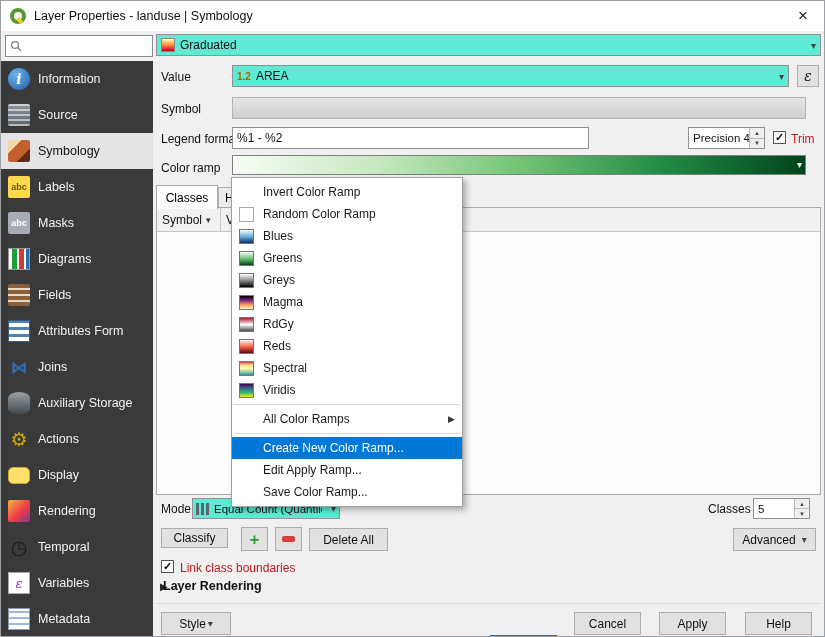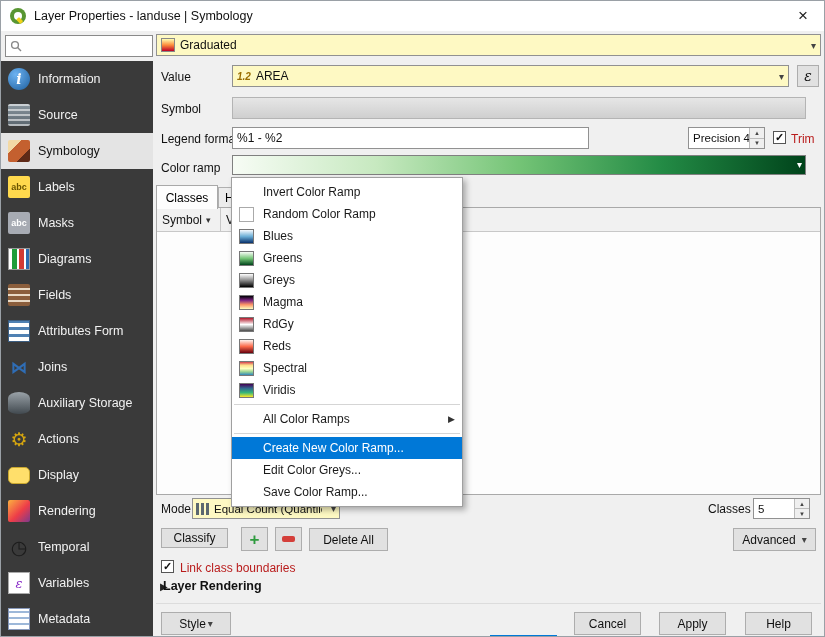--- a/index.html
+++ b/index.html
@@ -33,21 +33,21 @@
   .ic9 { background:linear-gradient(#9aa2a8,#41494f); border-radius:50% 50% 45% 45% / 28% 28% 22% 22%; }
   .ic10 { color:#d5a50f; font-size:19px; }
   .ic11 { background:#ffdf6b; border:1px solid #c9a72f; border-radius:5px; height:17px; }
   .ic12 { background:linear-gradient(135deg,#fbb040,#ee3d48 55%,#7c3a8d); border-radius:2px; }
   .ic13 { color:#1b1b1b; font-size:19px; }
   .ic14 { background:#fff; border:1px solid #aaa; color:#8b2fc9; font-family:"DejaVu Serif",serif; font-style:italic; font-size:13px; }
   .ic15 { background:repeating-linear-gradient(0deg,#fff 0 4px,#9db8d9 4px 6px); border:1px solid #8899bb; }
 
   
   .flabel { position:absolute; font-size:12px; color:#111; }
-  .combo { background:#fef9c3; border:1px solid #919191; display:flex; align-items:center; padding:0 4px; gap:5px; font-size:12px; color:#111; }
+  .combo { background:#5eead4; border:1px solid #919191; display:flex; align-items:center; padding:0 4px; gap:5px; font-size:12px; color:#111; }
   .combo-arrow { margin-left:auto; font-size:10px; color:#444; padding-left:4px; }
   .btn { background:#e1e1e1; border:1px solid #adadad; font-size:12px; color:#111; display:flex; align-items:center; justify-content:center; cursor:default; }
   .btn.focused { border-color:#0078d7; box-shadow:inset 0 0 0 1px #0078d7; background:#e5f1fb00;margin-top:23px; }
   .disabled-bar { background:linear-gradient(#e6e6e6,#cfcfcf); border:1px solid #b4b4b4; }
   .textinput { background:#fff; border:1px solid #919191; font-size:12px; padding:0 4px; color:#111; }
   .spin { background:#fff; border:1px solid #919191; display:flex; align-items:stretch; }
   .spin-text { flex:1; display:flex; align-items:center; padding-left:4px; font-size:11.5px; color:#111; white-space:nowrap; overflow:hidden; }
   .spin-btns { width:15px; display:flex; flex-direction:column; border-left:1px solid #bbb; }
   .spin-up,.spin-down { flex:1; font-size:6px; display:flex; align-items:center; justify-content:center; color:#444; background:#efefef; }
   .spin-up { border-bottom:1px solid #bbb; }
@@ -74,21 +74,21 @@
   .mi { height:22px; display:flex; align-items:center; gap:9px; padding:0 7px; font-size:12px; color:#1a1a1a; cursor:default; }
   .mi.selected { background:#0078d7; color:#fff; }
   .mi-icon { width:15px; height:15px; flex:0 0 15px; border:1px solid #777; }
   .mi-icon.no-icon { border:none; background:transparent; }
   .mi-icon.ramp-blank { background:#fff; border:1px solid #aaa; }
   .mi-sub { margin-left:auto; font-size:9px; color:#333; }
   .msep { height:1px; background:#d5d5d5; margin:3px 2px; }
 
   
   .combo-icon { width:14px; height:14px; flex:0 0 14px; border:1px solid #888; }
-  .num-badge { color:#9a6d00; font-weight:bold; font-size:10px;font-style:italic; }
+  .num-badge { color:#9a6d00; font-weight:bold; font-size:10px; }
   .mode-icon { width:13px; height:12px; flex:0 0 13px; border:none; background:linear-gradient(to right,#5b6770 0 3px,transparent 3px 5px,#5b6770 5px 8px,transparent 8px 10px,#5b6770 10px 13px); }
   .plus-glyph { color:#2e9b3e; font-weight:bold; font-size:17px; line-height:1; }
   .minus-bar { width:13px; height:6px; background:#d43f3a; border-radius:2px; }
   .eps { font-family:"DejaVu Serif",serif; font-style:italic; font-size:14px; }
   .bold-label { font-weight:bold; font-size:12.5px; color:#111; }
   .coll-arrow { font-size:10px; color:#222; }
   .sep-line { position:absolute; background:#dcdcdc; }
 </style>
 </head>
 <body>
@@ -282,21 +282,21 @@
         <span>All Color Ramps</span>
         <span class="mi-sub">▶</span>
       </div>
     <div class="msep"></div>
     <div class="mi selected">
         <span class="mi-icon no-icon"></span>
         <span>Create New Color Ramp...</span>
       </div>
     <div class="mi">
         <span class="mi-icon no-icon"></span>
-        <span>Edit Color Greys...</span>
+        <span>Edit Apply Ramp...</span>
       </div>
     <div class="mi">
         <span class="mi-icon no-icon"></span>
         <span>Save Color Ramp...</span>
       </div>
   </div>
 
   <span class="flabel" style="left:160px;top:501px">Mode</span>
   <div class="combo abs" style="left:191px;top:497px;width:148px;height:21px;font-size:11.5px;padding:0 3px">
     <span class="mode-icon"></span>

